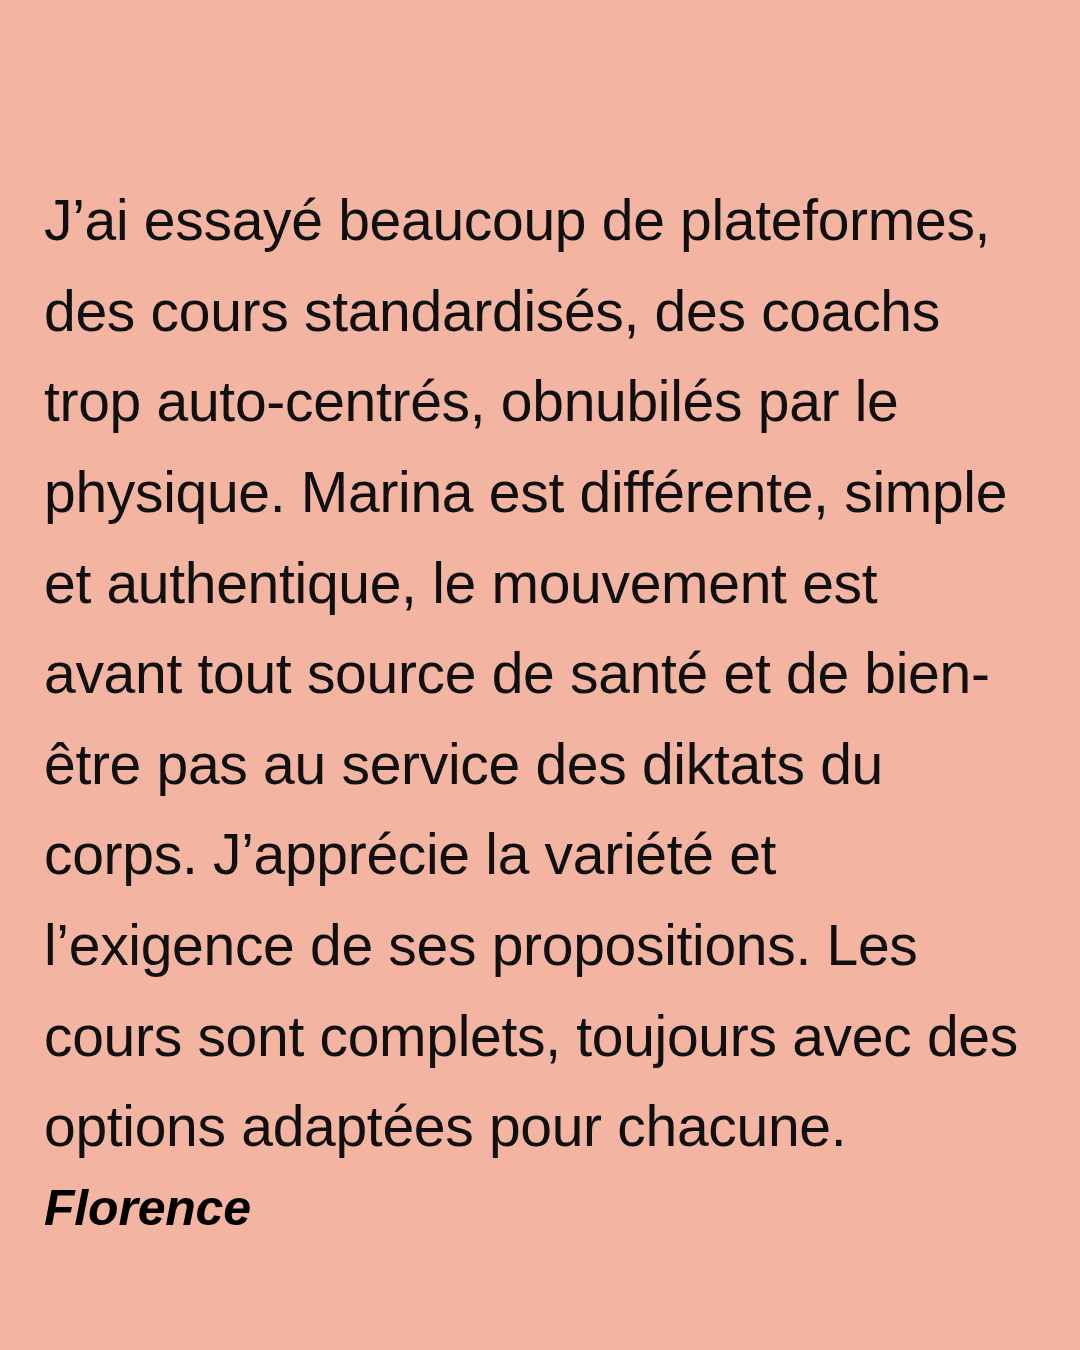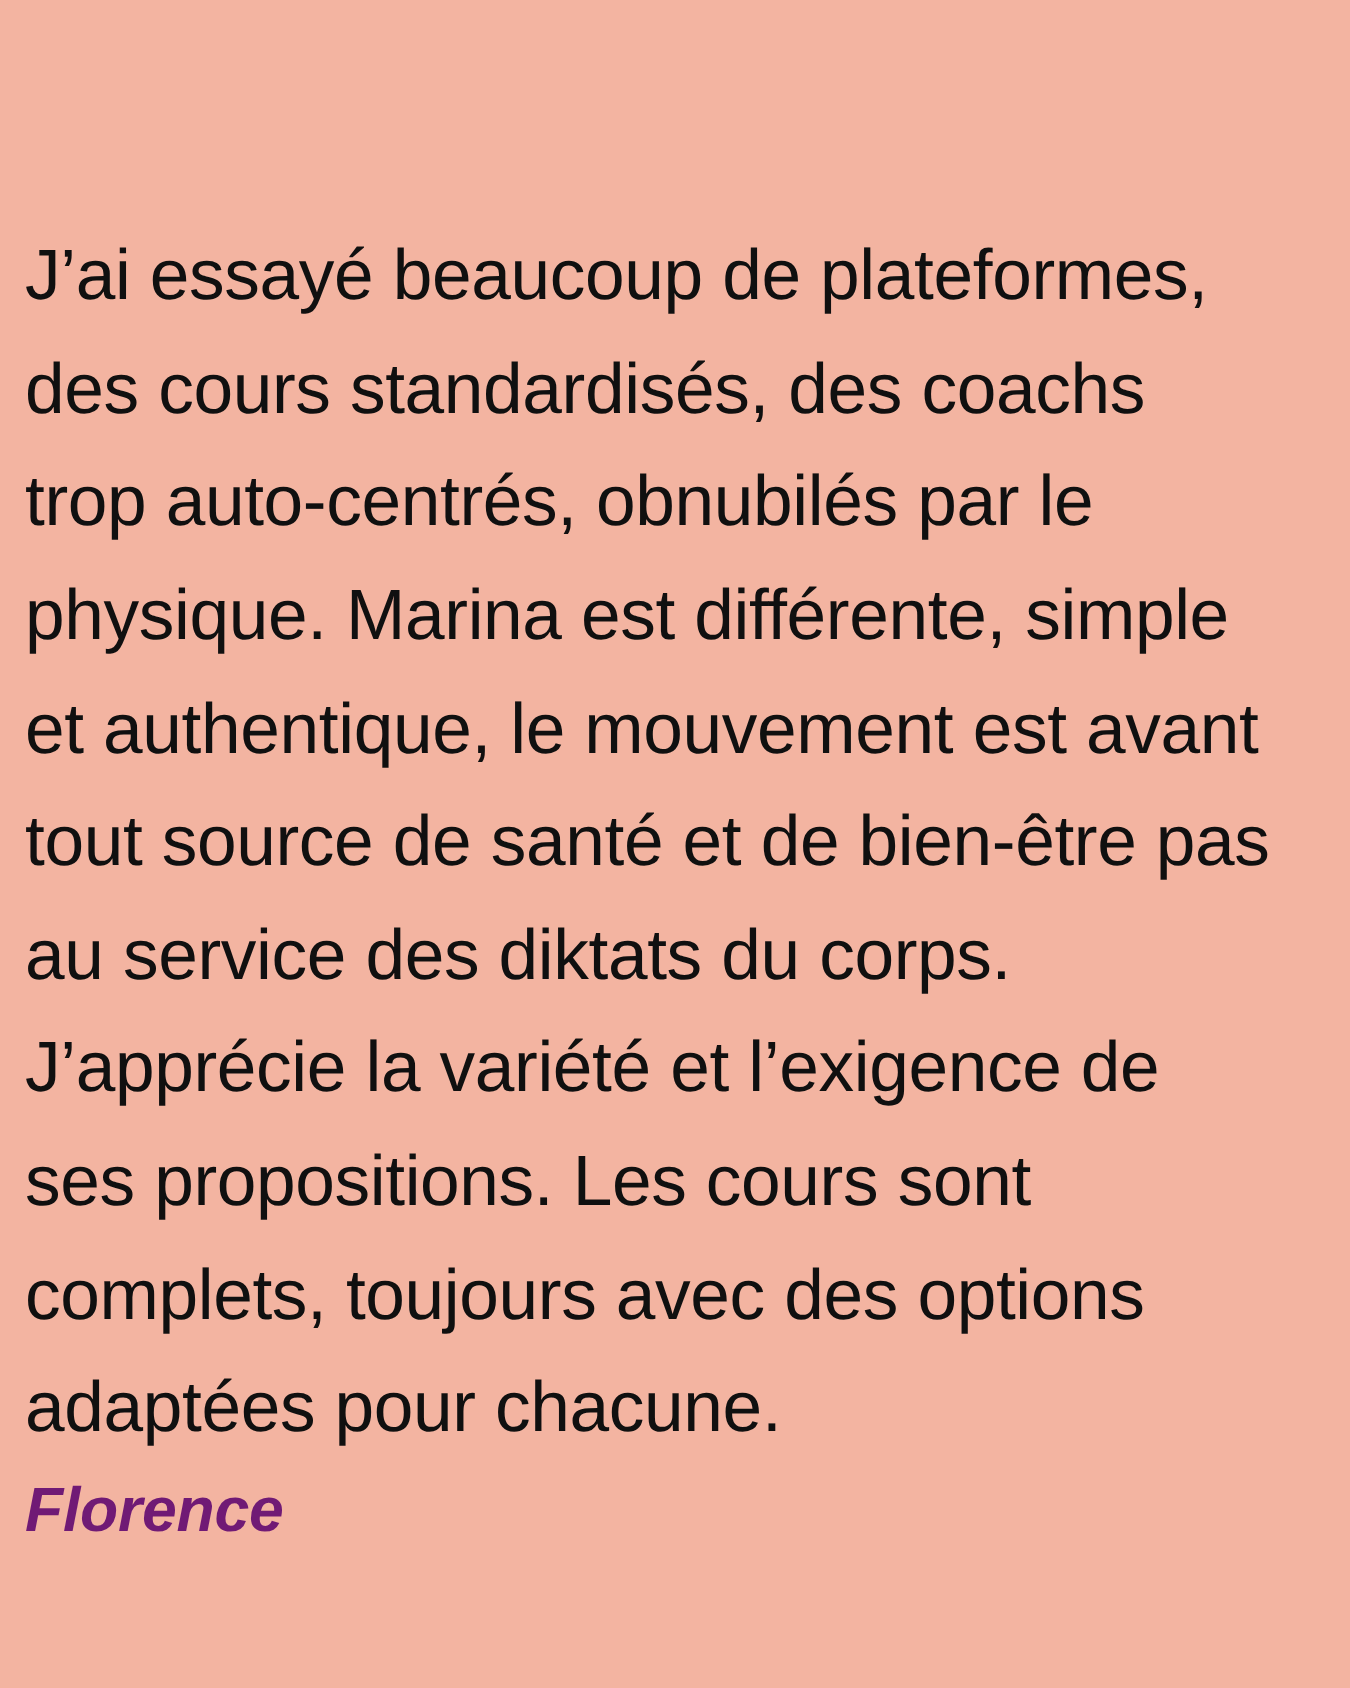--- a/index.html
+++ b/index.html
@@ -14,35 +14,35 @@
     overflow: hidden;
   }
   .card {
     width: 1080px;
     height: 1350px;
     box-sizing: border-box;
     background: #f3b4a1;
     display: flex;
     flex-direction: column;
     justify-content: flex-start;
-    padding: 175px 60px 60px 20px;
+    padding: 175px 60px 60px 44px;
   }
   .testimonial-text {
     font-size: 57px;
     line-height: 1.59;
     color: #101010;
     font-weight: 400;
     letter-spacing: -0.3px;
     margin: 0;
     white-space: pre-wrap;
   }
   .author {
     font-size: 50px;
     line-height: 1.2;
-    color: #701a75;
+    color: #000000;
     font-weight: bold;
     font-style: italic;
     letter-spacing: -0.2px;
     margin: 6px 0 0 0;
   }
 </style>
 </head>
 <body>
 
 <div class="card">

